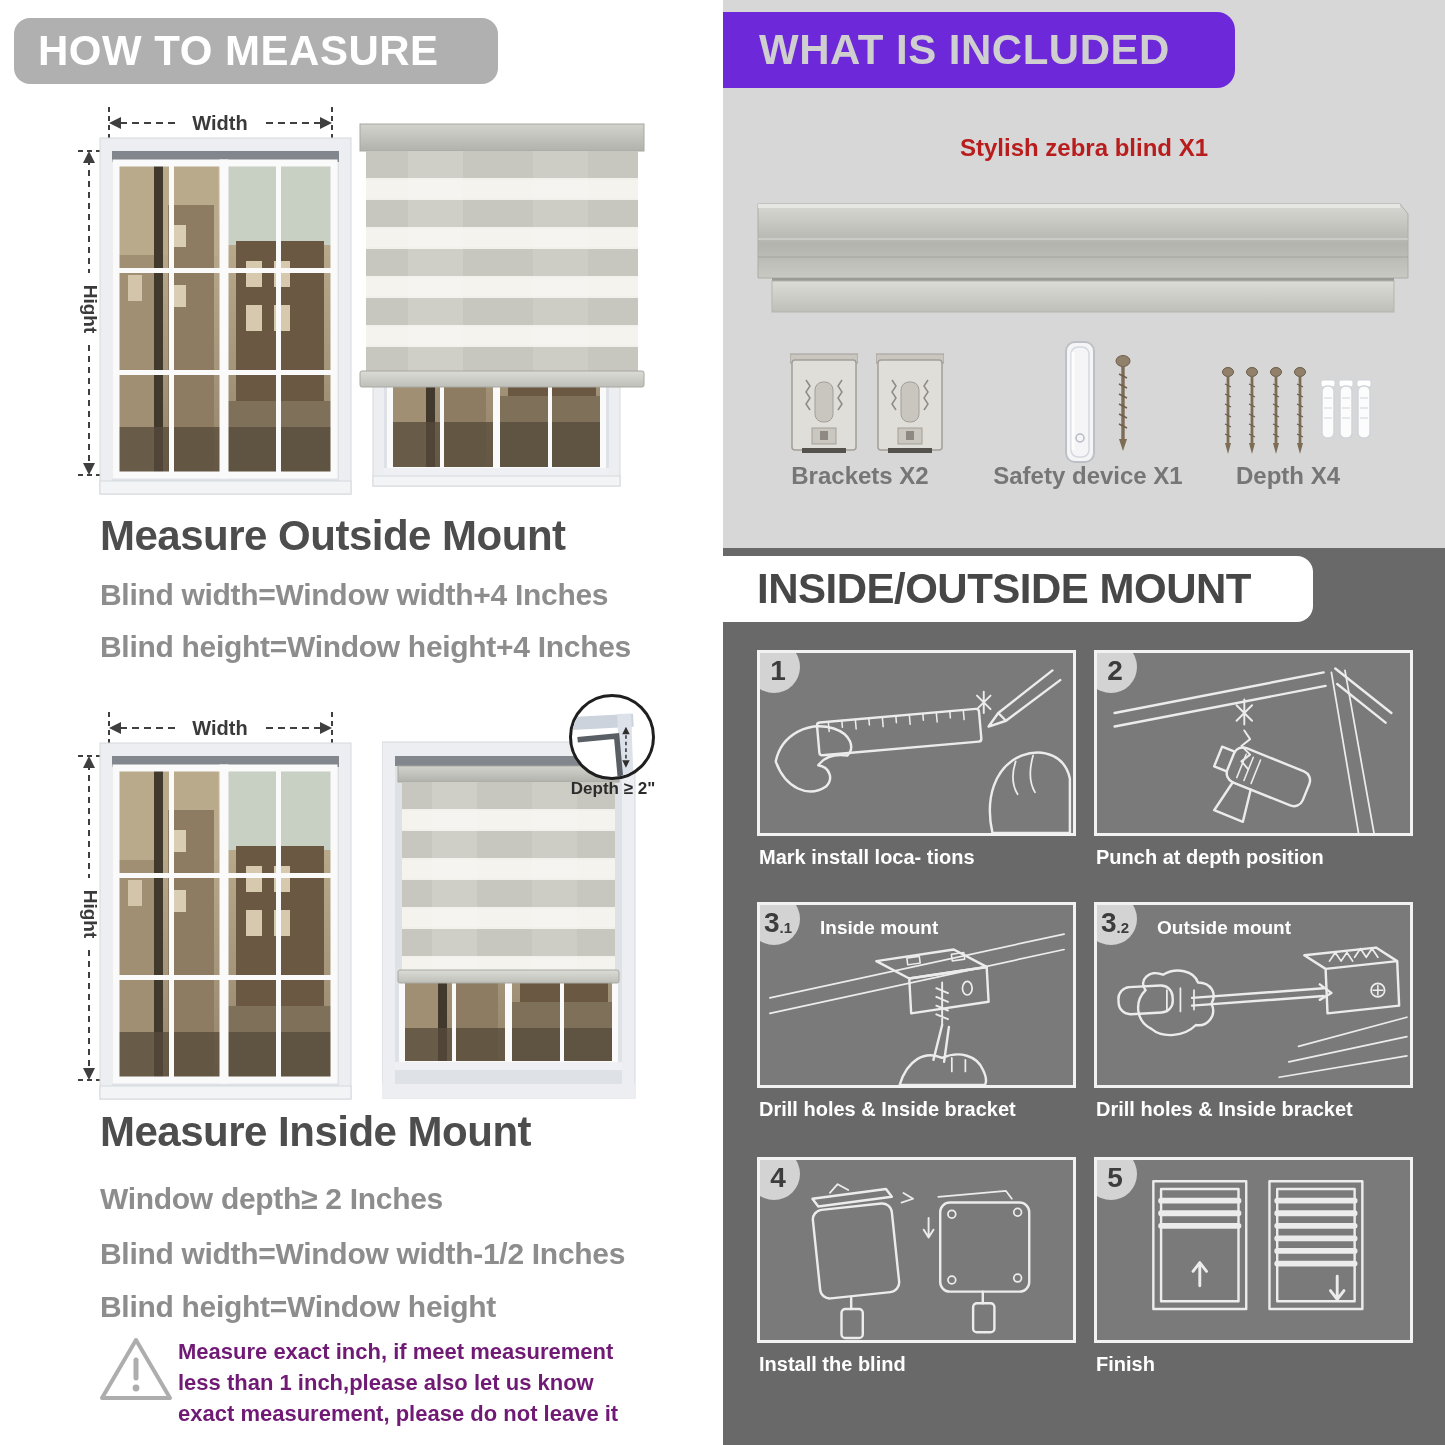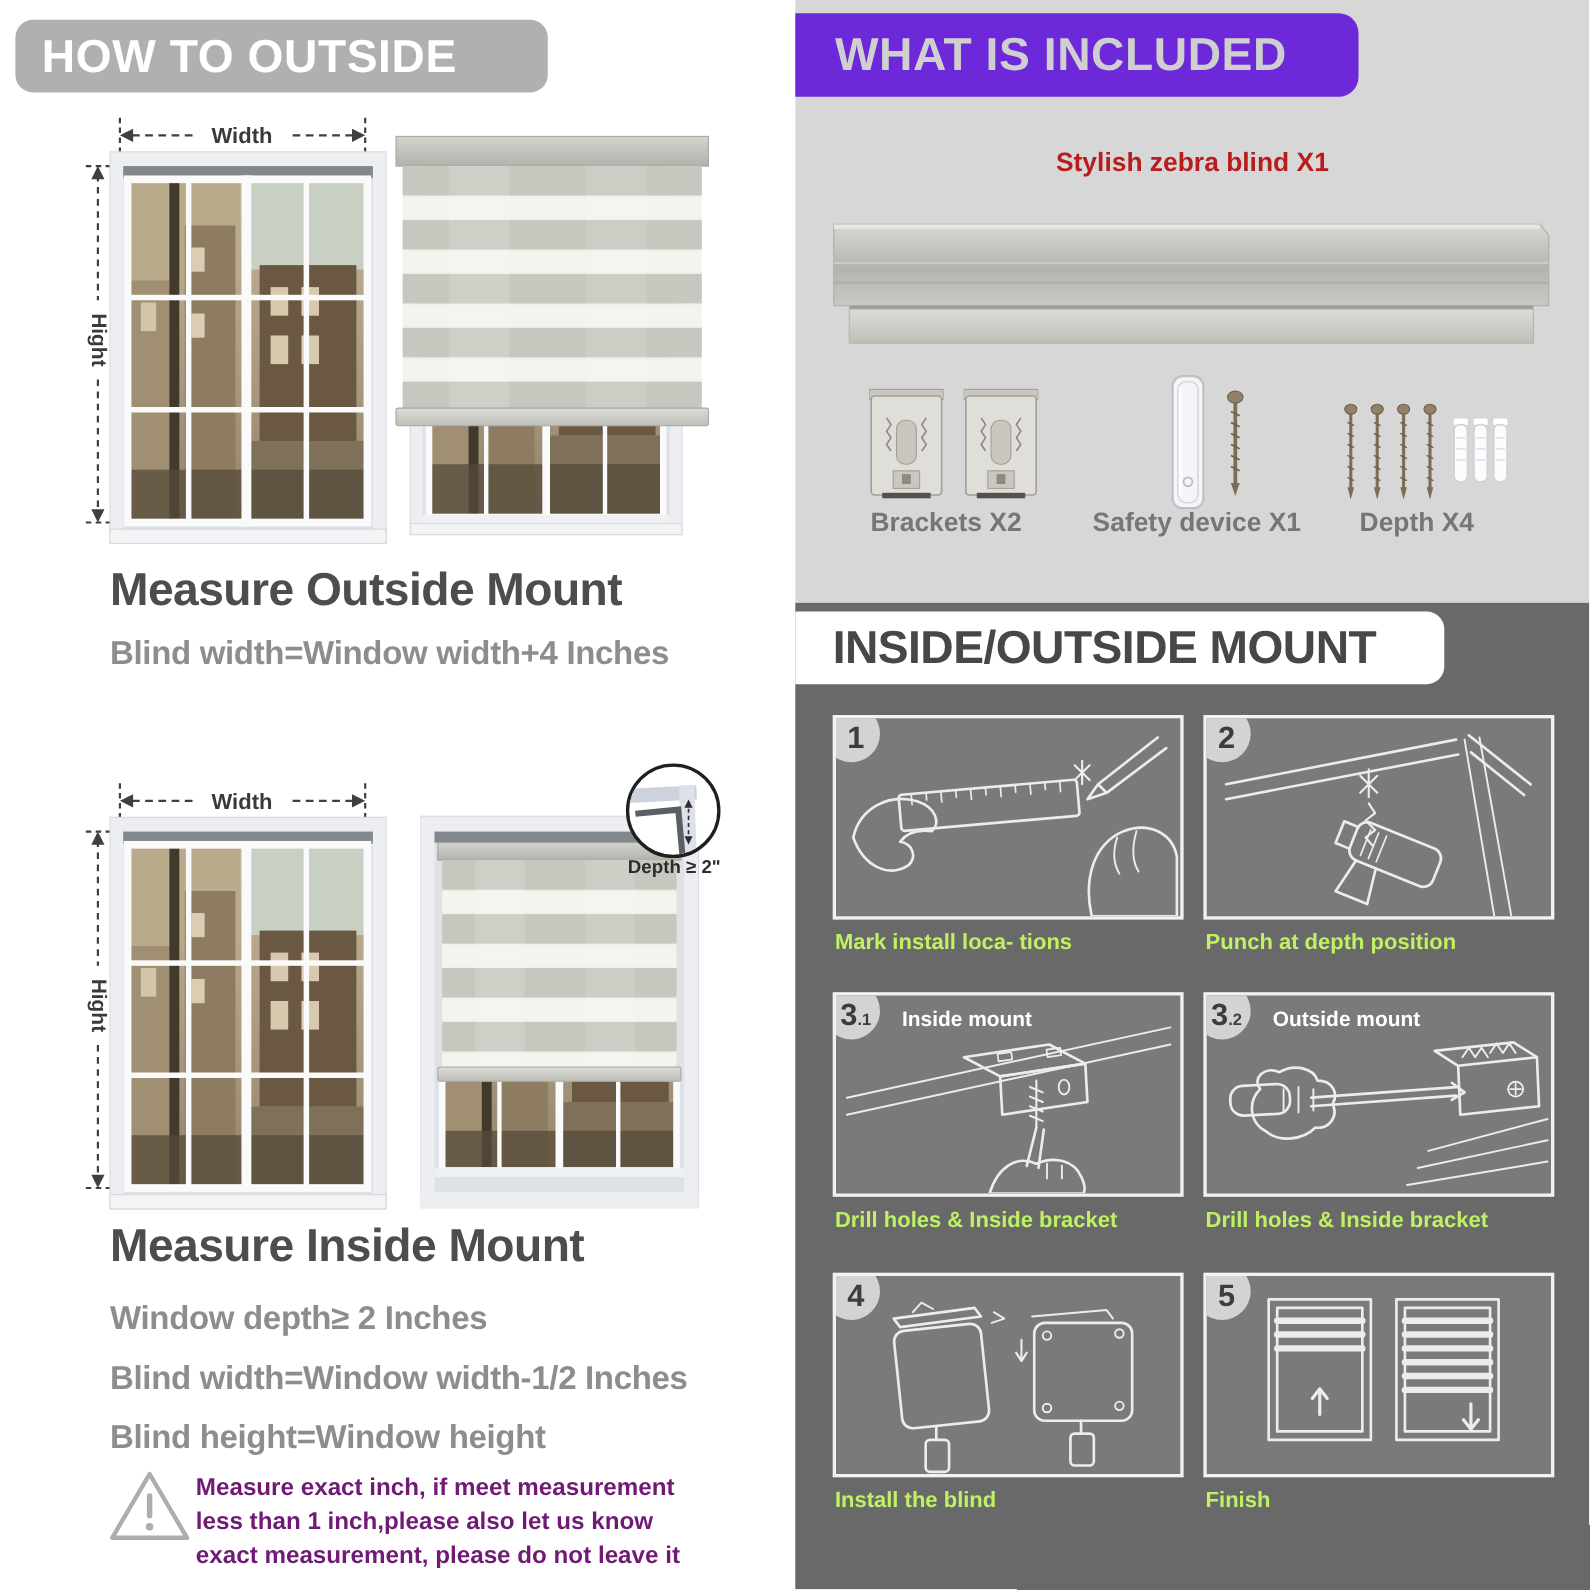--- a/index.html
+++ b/index.html
@@ -28,21 +28,21 @@
   .badge-mount{left:0;top:8px;width:590px;height:66px;background:#ffffff;border-radius:0 16px 16px 0;
                color:#474747;font-size:42px;font-weight:700;line-height:66px;padding-left:34px;
                letter-spacing:-.5px;box-sizing:border-box;}
   .step-panel{width:319px;height:186px;background:#7a7a7a;border:3px solid #f2f2f2;
               box-sizing:border-box;overflow:hidden;}
   .step-num{position:absolute;left:-12px;top:-12px;width:52px;height:52px;border-radius:50%;
             background:#d3d3d3;color:#3d3d3d;font-weight:700;font-size:28px;
             display:flex;align-items:center;justify-content:center;padding:8px 0 0 8px;box-sizing:border-box;}
   .step-num .sub{font-size:15px;align-self:flex-end;margin-bottom:9px;}
   .step-title{position:absolute;left:60px;top:12px;font-size:19px;font-weight:700;color:#ffffff;}
-  .step-caption{font-size:20px;font-weight:700;color:#bef264;}
+  .step-caption{font-size:20px;font-weight:700;color:#ffffff;}
   .step-svg{position:absolute;left:0;top:0;width:100%;height:100%;}
 </style>
 </head>
 <body>
 
 <svg width="0" height="0" style="position:absolute" aria-hidden="true">
 <defs>
   <linearGradient id="glassGrad" x1="0" y1="0" x2="0" y2="1">
     <stop offset="0" stop-color="#c6b697"></stop>
         <stop offset="1" stop-color="#93836a"></stop>
@@ -86,21 +86,21 @@
     <rect x="128" y="140" width="16" height="26" fill="#d6c9ae"></rect>
     <rect x="156" y="140" width="16" height="26" fill="#d6c9ae"></rect>
     <rect x="110" y="236" width="104" height="74" fill="#7e7059"></rect>
     <rect x="0" y="262" width="214" height="48" fill="#564a39" opacity=".75"></rect>
   </g>
 </defs>
 </svg>
 
 <div id="page">
 
-  <div class="abs badge-how">HOW TO OUTSIDE</div>
+  <div class="abs badge-how">HOW TO MEASURE</div>
 
   <div class="abs" style="left:60px;top:95px;width:300px;height:420px">
   <svg viewBox="0 0 300 420" width="300" height="420">
     <g stroke="#3f3f3f" stroke-width="2" fill="none">
       <path d="M49,12 V56" stroke-dasharray="5,4"></path>
       <path d="M272,12 V56" stroke-dasharray="5,4"></path>
       <path d="M60,28 H116" stroke-dasharray="7,5"></path>
       <path d="M206,28 H261" stroke-dasharray="7,5"></path>
       <path d="M18,56 H44" stroke-dasharray="5,4"></path>
       <path d="M18,380 H44" stroke-dasharray="5,4"></path>
@@ -154,20 +154,21 @@
       <rect x="12" y="26" width="284" height="27" fill="url(#metalA)" stroke="#a8a8a2"></rect>
       <rect x="18" y="53" width="272" height="220" fill="url(#zebra)"></rect>
       <rect x="60" y="53" width="55" height="220" fill="#ffffff" opacity=".15"></rect>
       <rect x="185" y="53" width="55" height="220" fill="#ffffff" opacity=".12"></rect>
       <rect x="12" y="273" width="284" height="16" rx="2" fill="url(#metalB)" stroke="#a8a8a2"></rect>
     </svg>
   </div>
 
   <div class="abs sec-title" style="left:100px;top:512px">Measure Outside Mount</div>
   <div class="abs sec-line" style="left:100px;top:578px">Blind width=Window width+4 Inches</div>
+  <div class="abs sec-line" style="left:100px;top:630px">Blind height=Window height+4 Inches</div>
 
   <div class="abs" style="left:60px;top:700px;width:300px;height:420px">
   <svg viewBox="0 0 300 420" width="300" height="420">
     <g stroke="#3f3f3f" stroke-width="2" fill="none">
       <path d="M49,12 V56" stroke-dasharray="5,4"></path>
       <path d="M272,12 V56" stroke-dasharray="5,4"></path>
       <path d="M60,28 H116" stroke-dasharray="7,5"></path>
       <path d="M206,28 H261" stroke-dasharray="7,5"></path>
       <path d="M18,56 H44" stroke-dasharray="5,4"></path>
       <path d="M18,380 H44" stroke-dasharray="5,4"></path>

